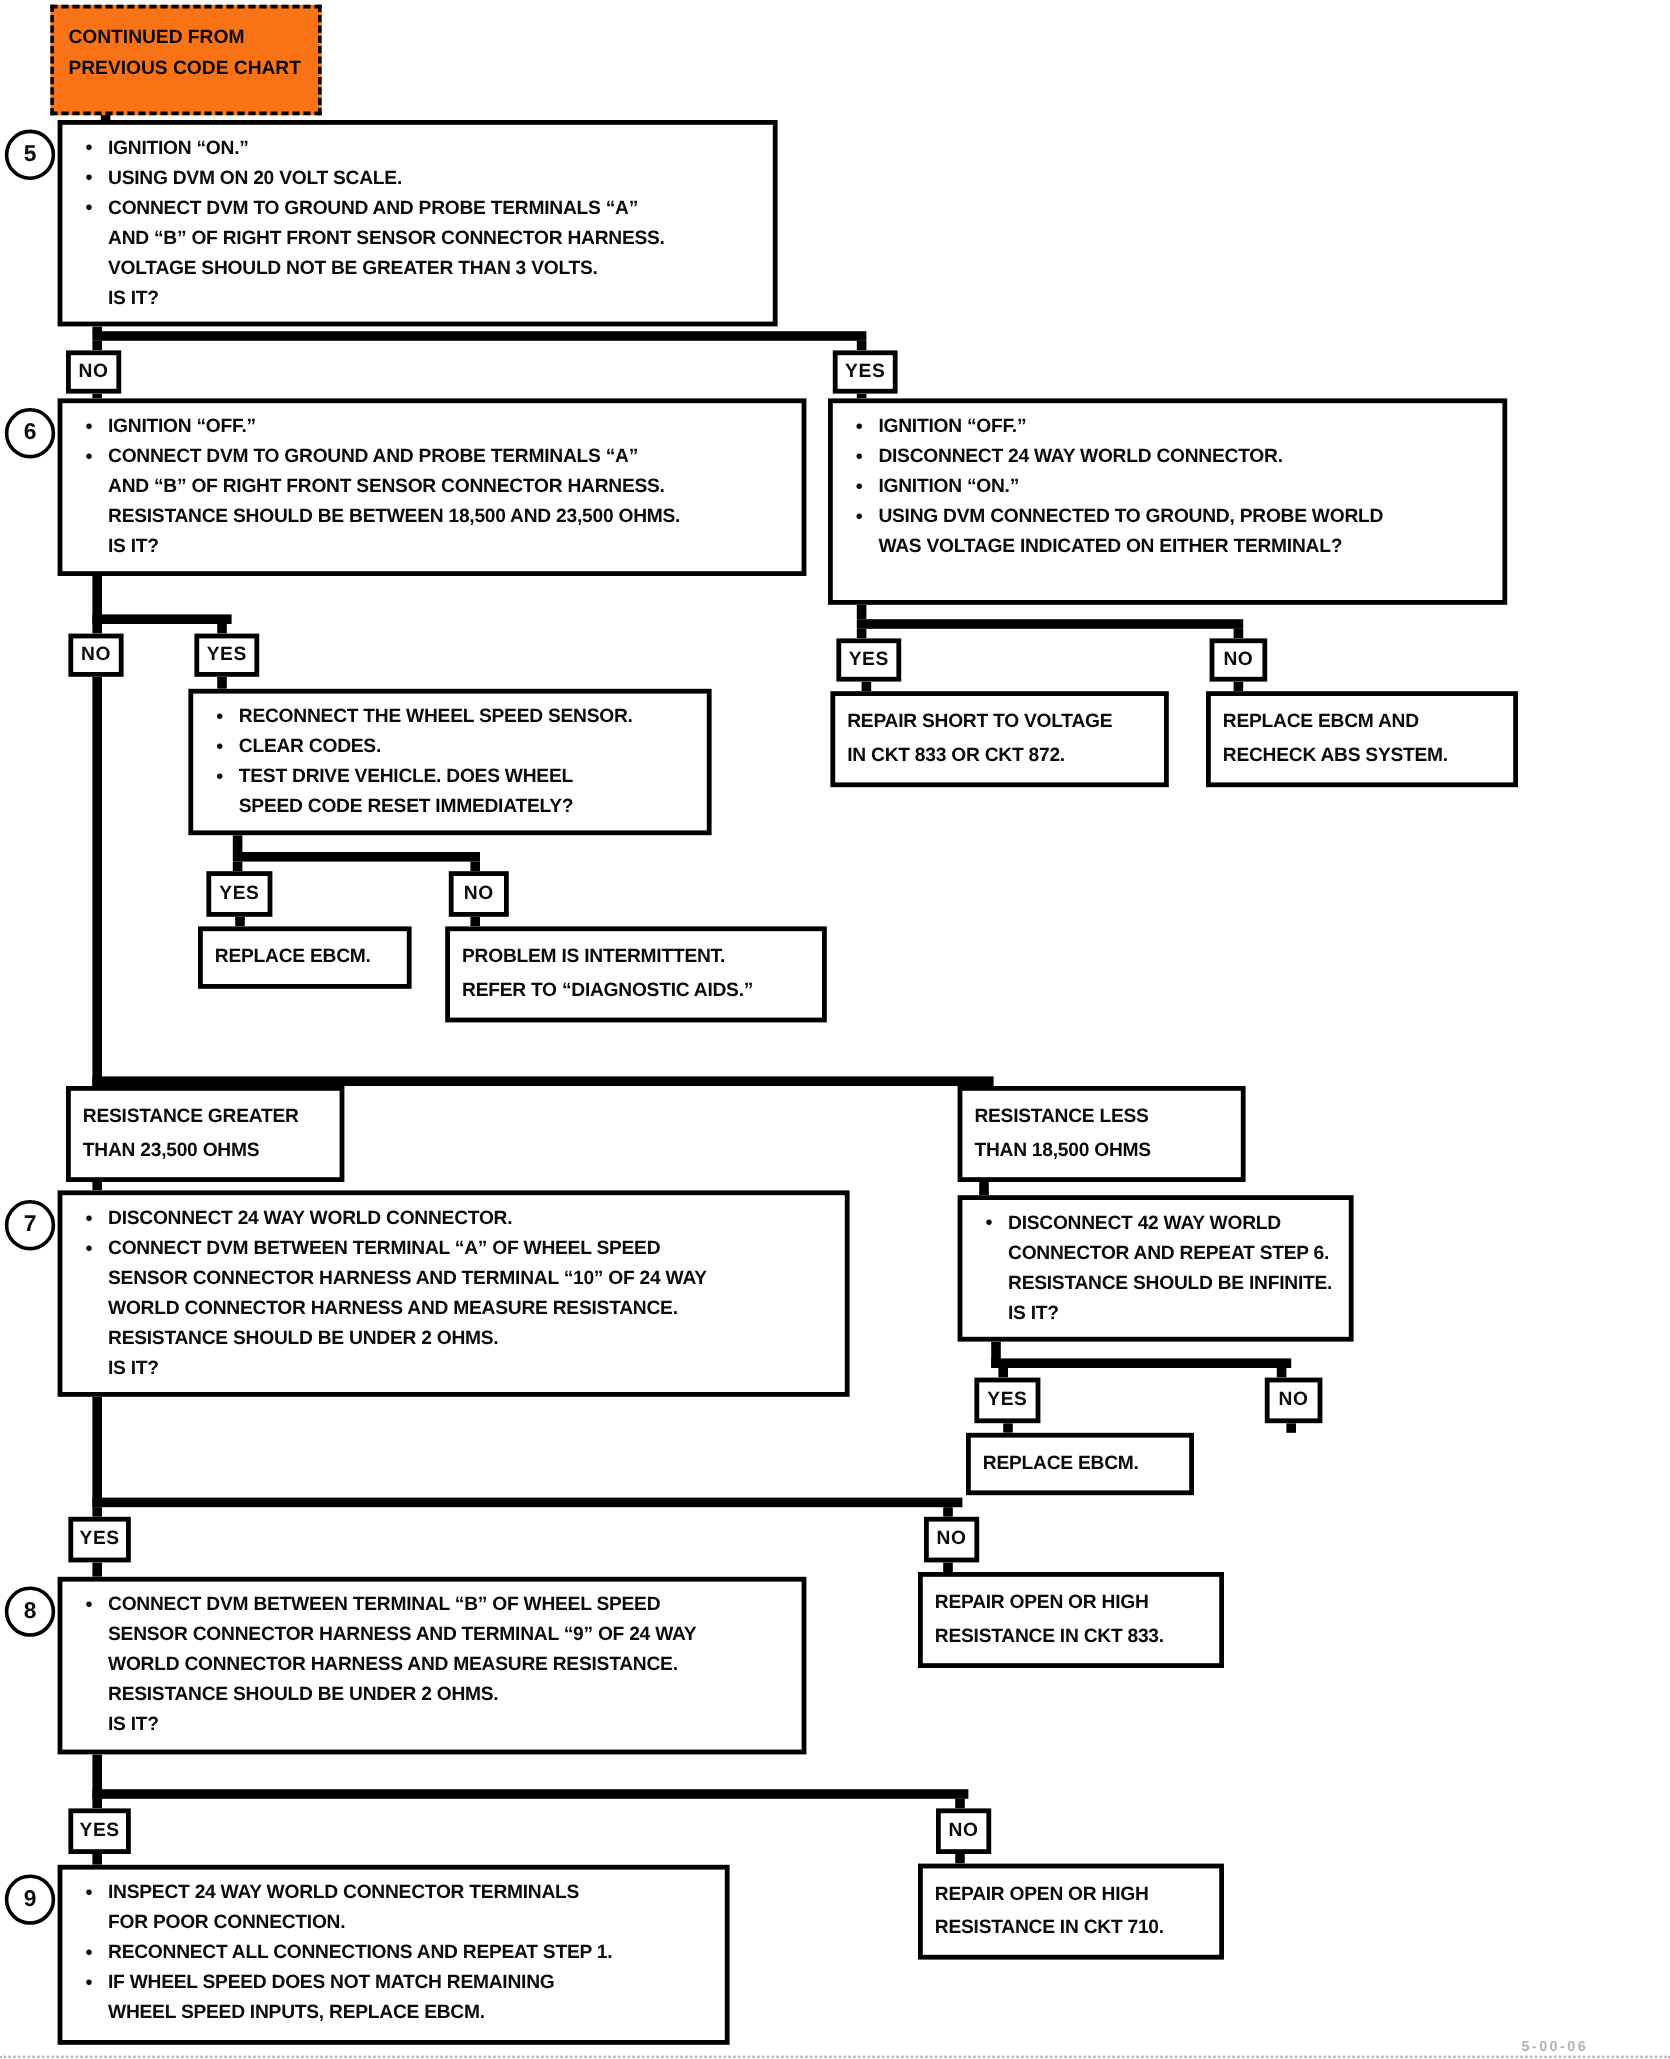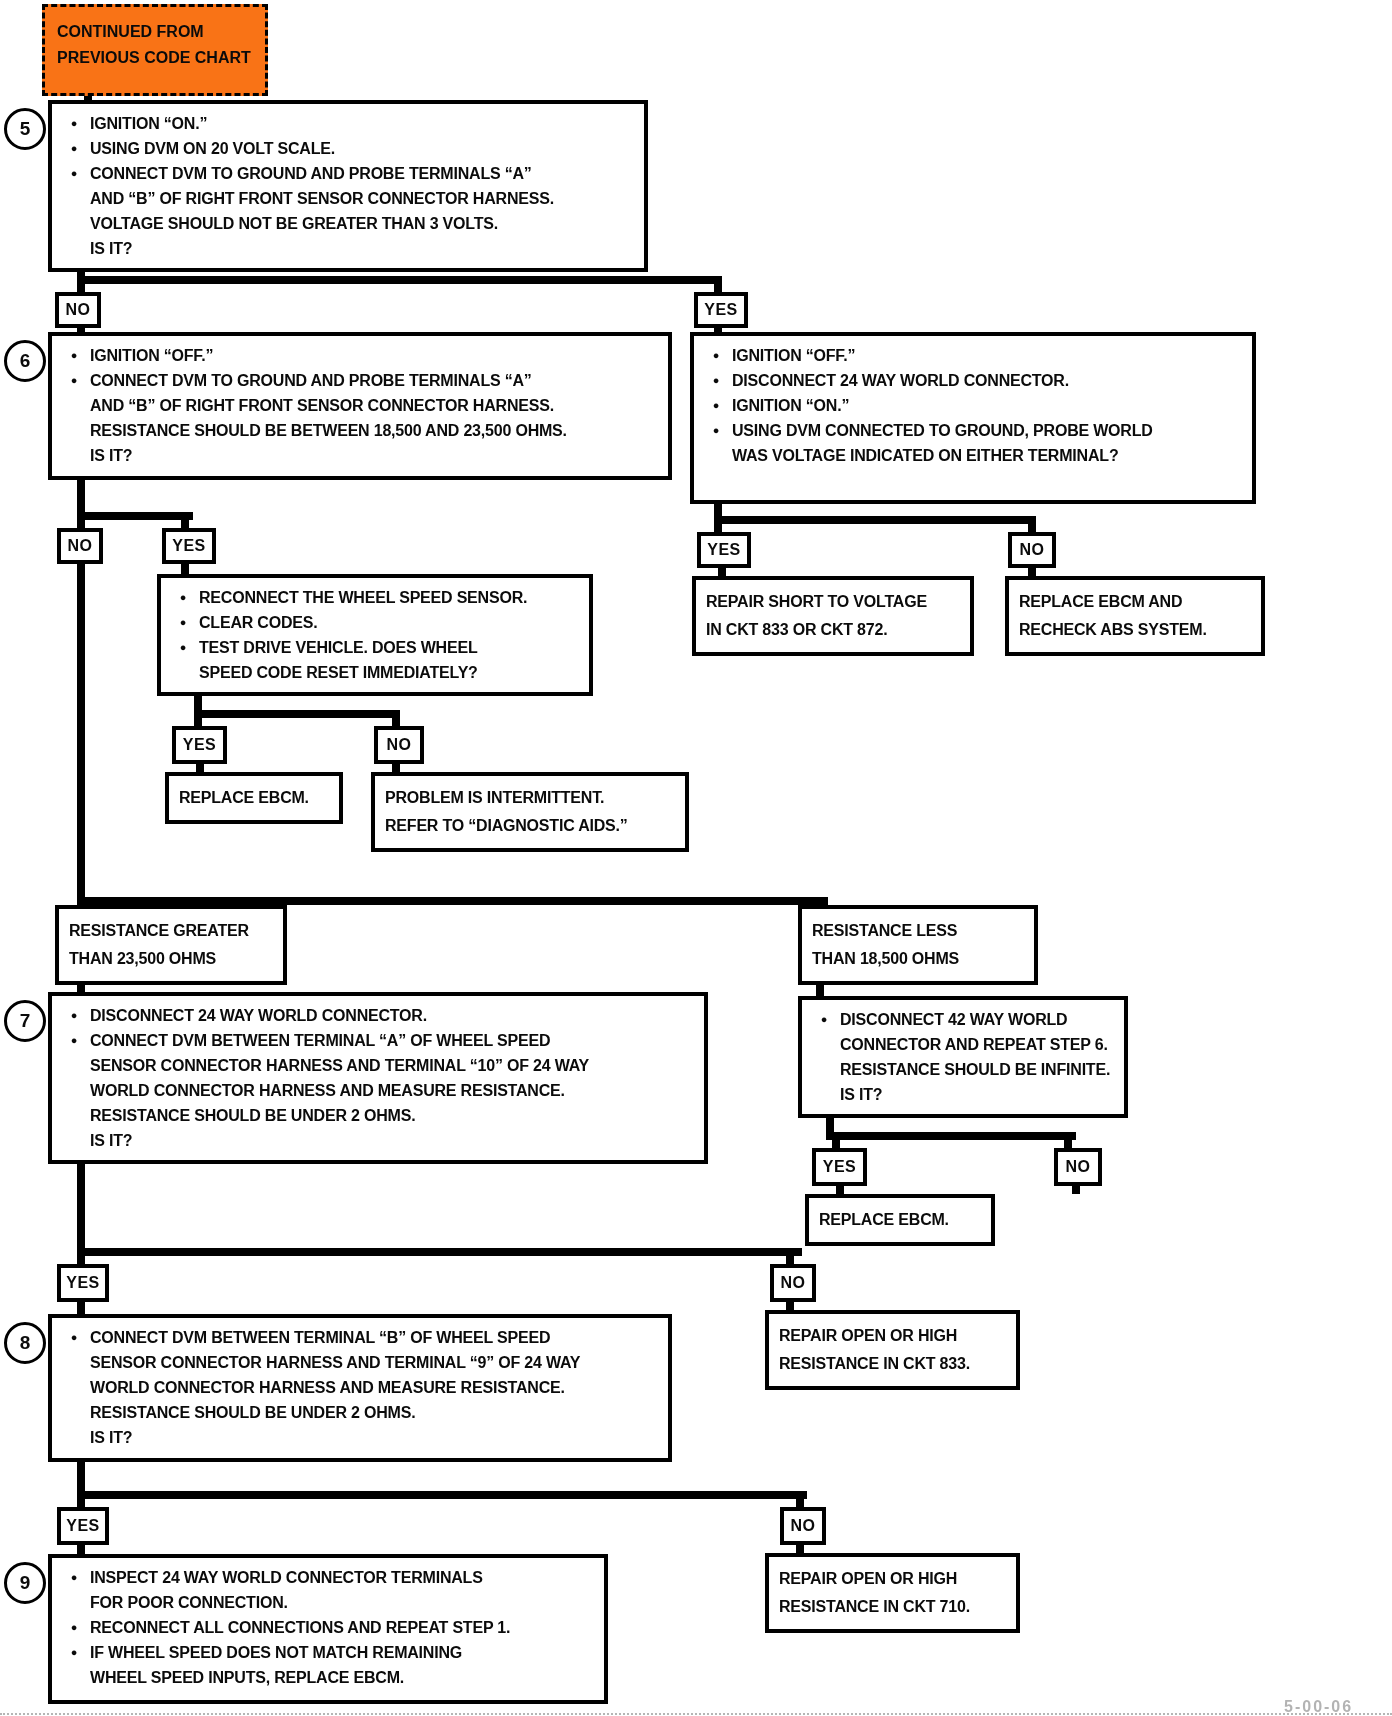--- a/index.html
+++ b/index.html
@@ -29,22 +29,22 @@
   .circle{
     position:absolute;width:42px;height:42px;border:3px solid #000;border-radius:50%;
     background:#fff;display:flex;align-items:center;justify-content:center;
     font-size:19px;z-index:2;box-sizing:border-box;
   }
   .dashedbox{
     position:absolute;background:#f97316;border:3px dashed #000;box-sizing:border-box;
     padding:12px 12px;line-height:26px;font-size:16px;z-index:2;
   }
   .footer{
-    position:absolute;font-size:16px;color:#9a9a9a;z-index:0;letter-spacing:2px;
-    font-weight:bold;opacity:0.75;margin-left:16px;
+    position:absolute;font-size:12px;color:#9a9a9a;z-index:0;letter-spacing:2px;
+    font-weight:bold;opacity:0.75;
   }
   .edge-dots{position:absolute;border-top:2px dotted #b5b5b5;z-index:0;}
 </style>
 </head>
 <body>
 
 <div id="canvas">
 
   <div class="conn" style="left:84px;top:92px;width:8px;height:10px;"></div>
   <div class="conn" style="left:77px;top:272px;width:8px;height:6px;"></div>

